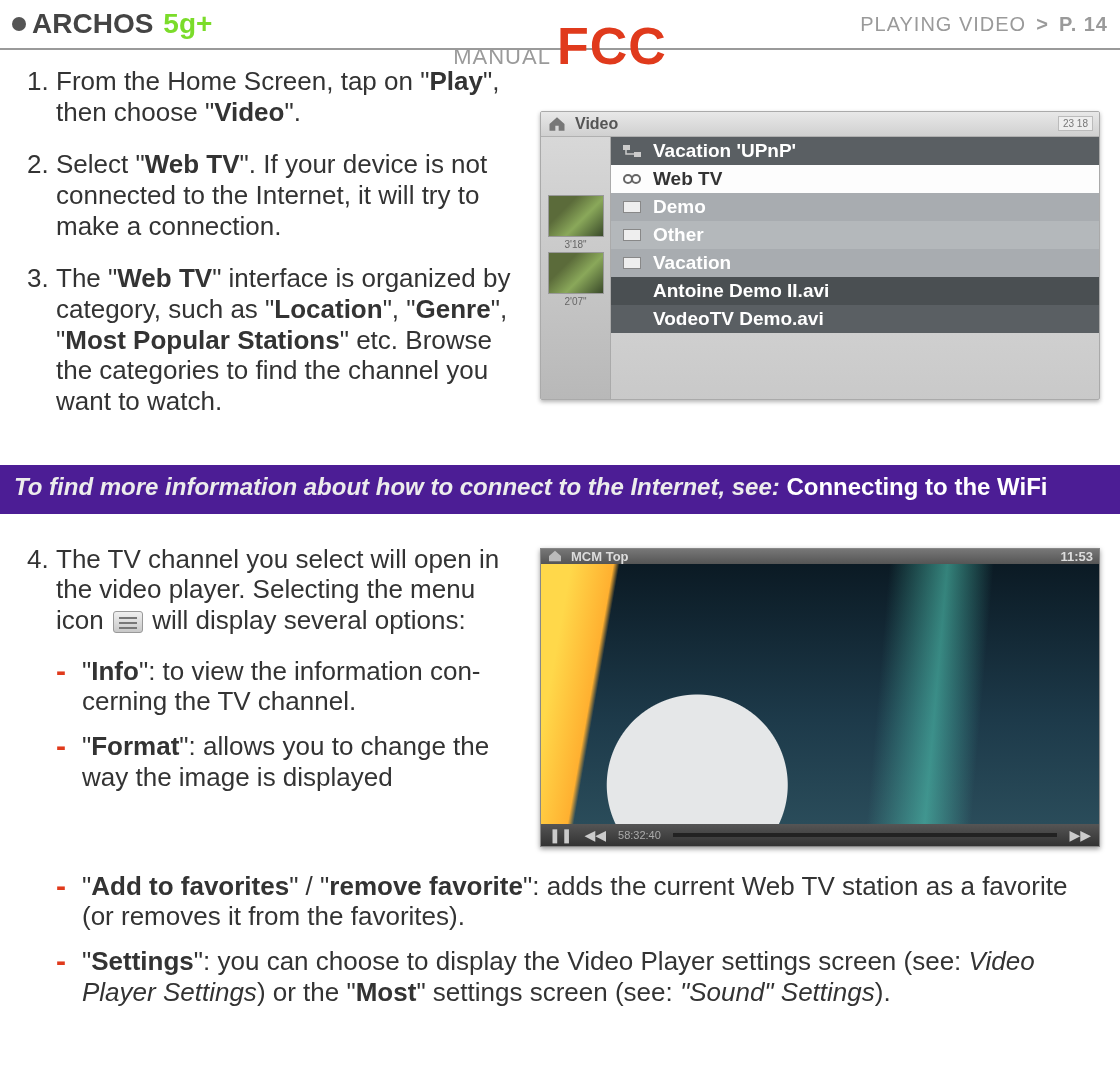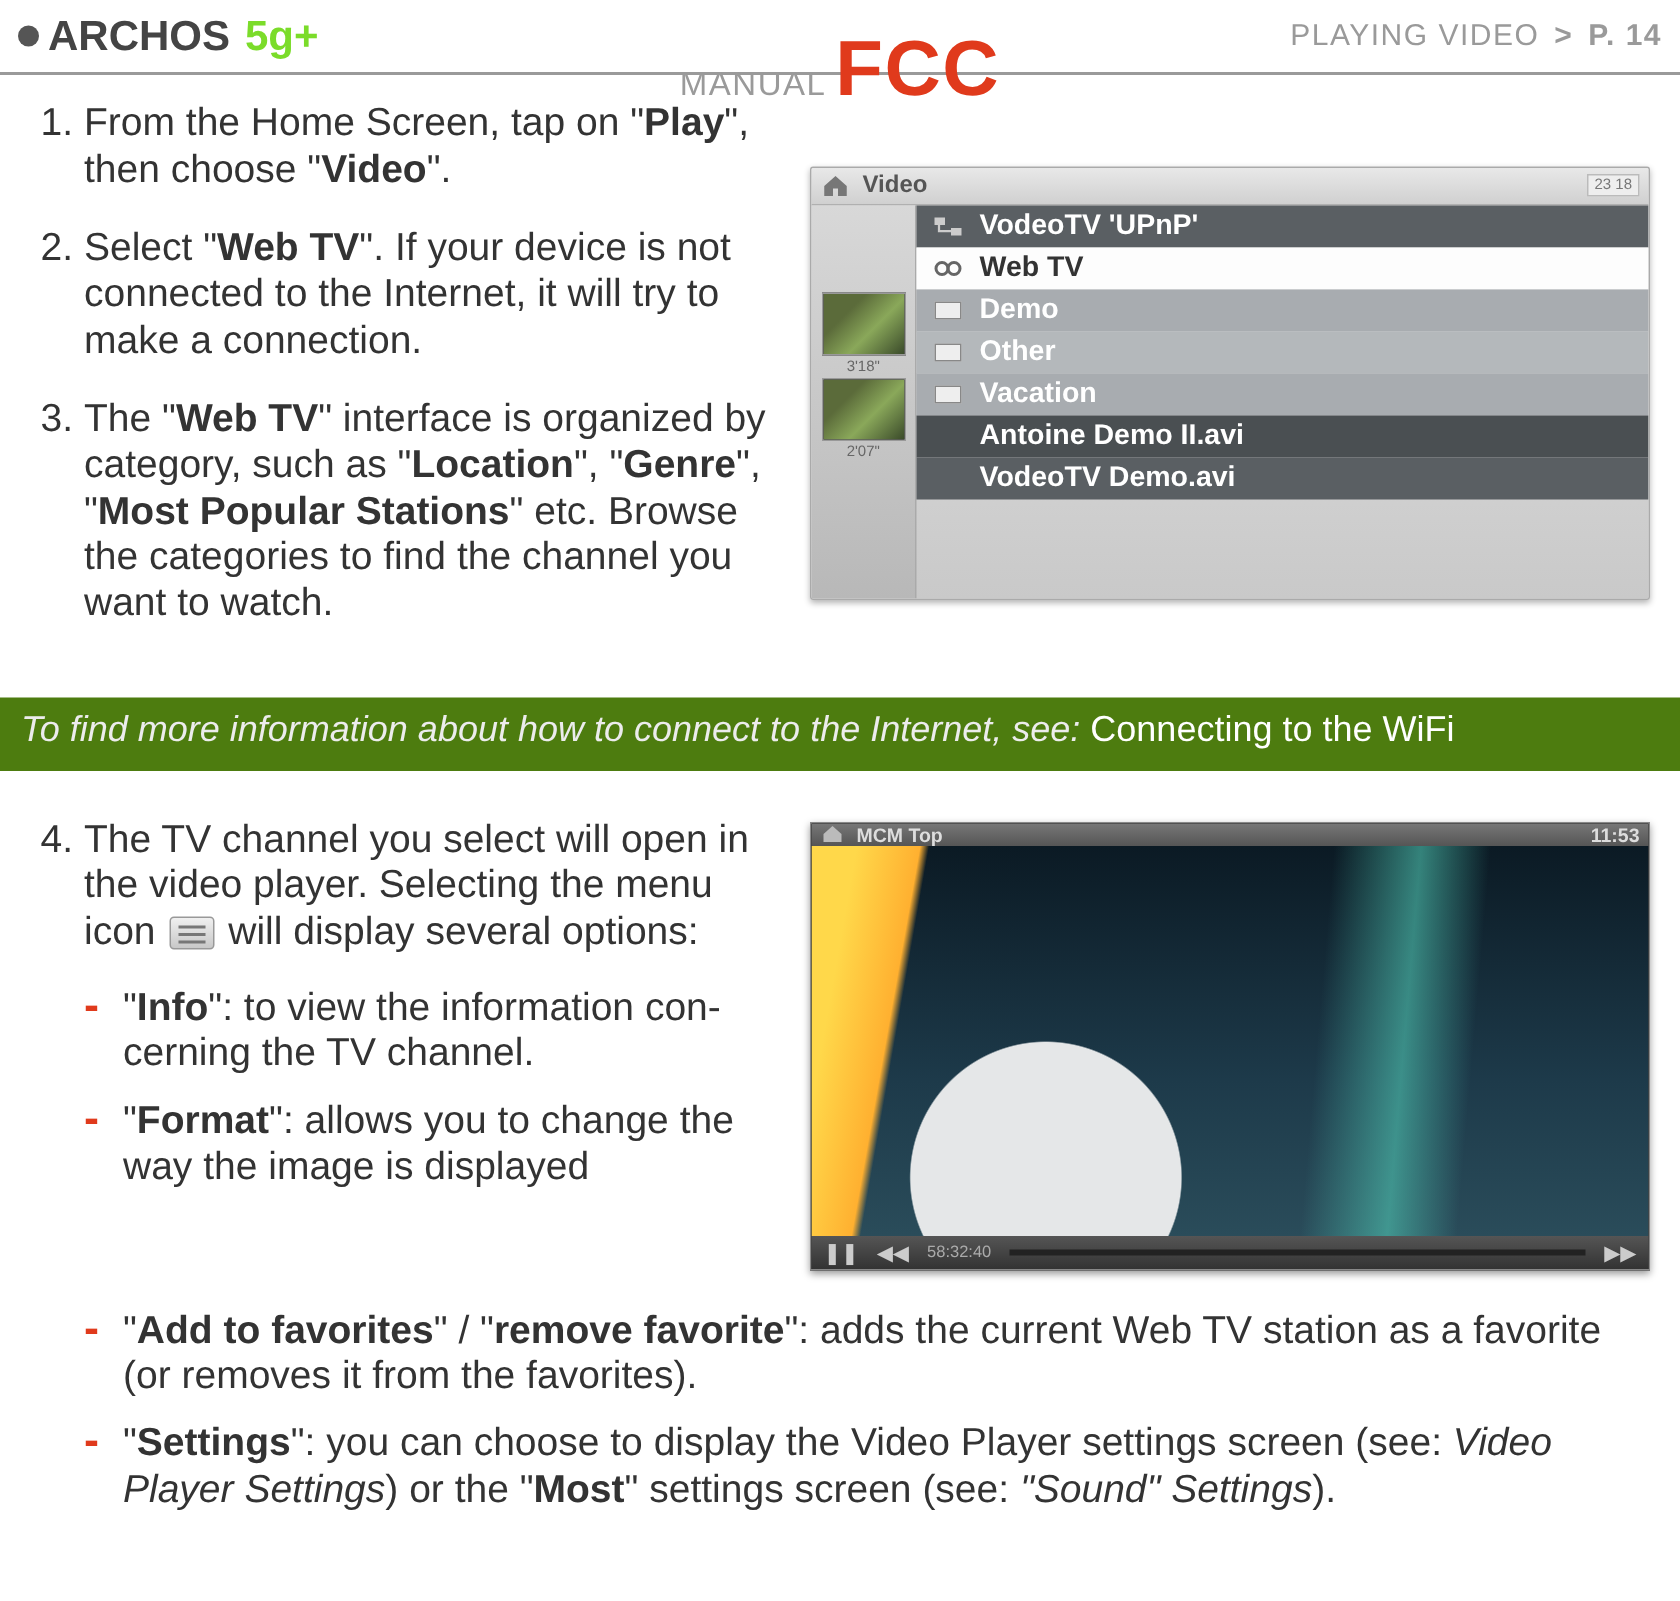--- a/index.html
+++ b/index.html
@@ -156,24 +156,24 @@
   .dev-row.dark   { background: #5a5f63; }
   .dev-row.darker { background: #4a4f52; }
   .dev-row.sel    { background: #fdfdfd; color: #333; }
   .dev-row.light  { background: #a8acb0; }
   .folder-ic {
     width: 18px; height: 12px; background: #eee; border: 1px solid #888;
     position: relative;
   }
   .net-ic svg, .link-ic svg { width: 20px; height: 16px; }
   .callout {
-    background: #4d7c0f;
+    background: #4c1d95;
     color: #ececec;
     font-style: italic;
-    font-weight: 400;
+    font-weight: 700;
     font-size: 24px;
     line-height: 1.2;
     padding: 8px 14px 12px 14px;
     margin: 26px 0 30px 0;
     letter-spacing: 0px;
   }
   .callout .link { color: #fff; font-style: normal; }
   .row2 {
     display: flex;
     gap: 18px;
@@ -328,21 +328,21 @@
         </div>
         <div class="dev-list">
           <div class="dev-row dark">
             <span class="ic net-ic">
                 <svg viewBox="0 0 20 16">
                   <rect x="1" y="2" width="7" height="5" fill="#ccc"></rect>
                   <rect x="12" y="9" width="7" height="5" fill="#ccc"></rect>
                   <path d="M4 7 V11 H12" stroke="#ccc" stroke-width="1.5" fill="none"></path>
                 </svg>
               </span>
-            <span>VodeoTV 'UPnP'</span>
+            <span>Vacation 'UPnP'</span>
           </div>
           <div class="dev-row sel">
             <span class="ic link-ic">
                 <svg viewBox="0 0 20 16">
                   <circle cx="6" cy="8" r="4" fill="none" stroke="#666" stroke-width="2"></circle>
                   <circle cx="14" cy="8" r="4" fill="none" stroke="#666" stroke-width="2"></circle>
                 </svg>
               </span>
             <span>Web TV</span>
           </div>

